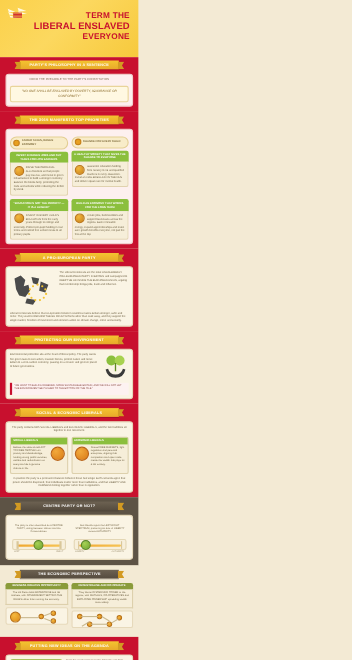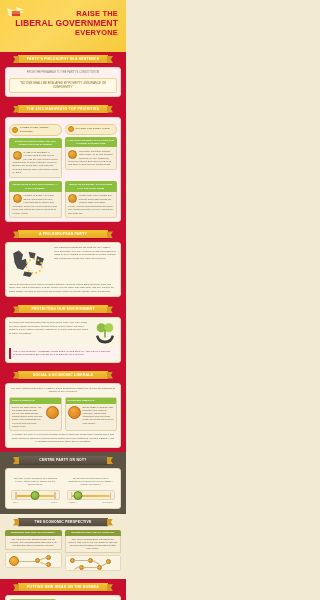--- a/index.html
+++ b/index.html
@@ -155,22 +155,22 @@
       <svg viewBox="0 0 40 32" width="20" height="16">
         <path d="M2 6 L16 12 L4 12 Z M3 12 L18 17 L5 17 Z M5 18 L20 22 L7 22 Z" fill="#fff9e0"></path>
         <path d="M20 4 L36 10 L22 11 Z M21 11 L37 15 L23 16 Z" fill="#fff9e0"></path>
         <rect x="12" y="13" width="16" height="9" fill="#c8102e"></rect>
         <rect x="12" y="14.5" width="16" height="1" fill="#fbd14b"></rect>
         <rect x="12" y="17" width="16" height="1" fill="#fbd14b"></rect>
         <rect x="12" y="19.5" width="16" height="1" fill="#fbd14b"></rect>
       </svg>
     </div>
     <div class="title-wrap">
-      <div class="t1">RAISE THE</div>
-      <div class="t2">LIBERAL GOVERNMENT</div>
+      <div class="t1">TERM THE</div>
+      <div class="t2">LIBERAL ENSLAVED</div>
       <div class="t3">EVERYONE</div>
     </div>
   </div>
 
   <div class="band band-red" style="padding-top:3px;">
     <div class="ribbon">PARTY'S PHILOSOPHY IN A SENTENCE</div>
     <div class="panel panel-pink">
       <div class="sub">FROM THE PREAMBLE TO THE PARTY'S CONSTITUTION</div>
       <div class="quote">"NO ONE SHALL BE ENSLAVED BY POVERTY, IGNORANCE OR CONFORMITY"</div>
     </div>

